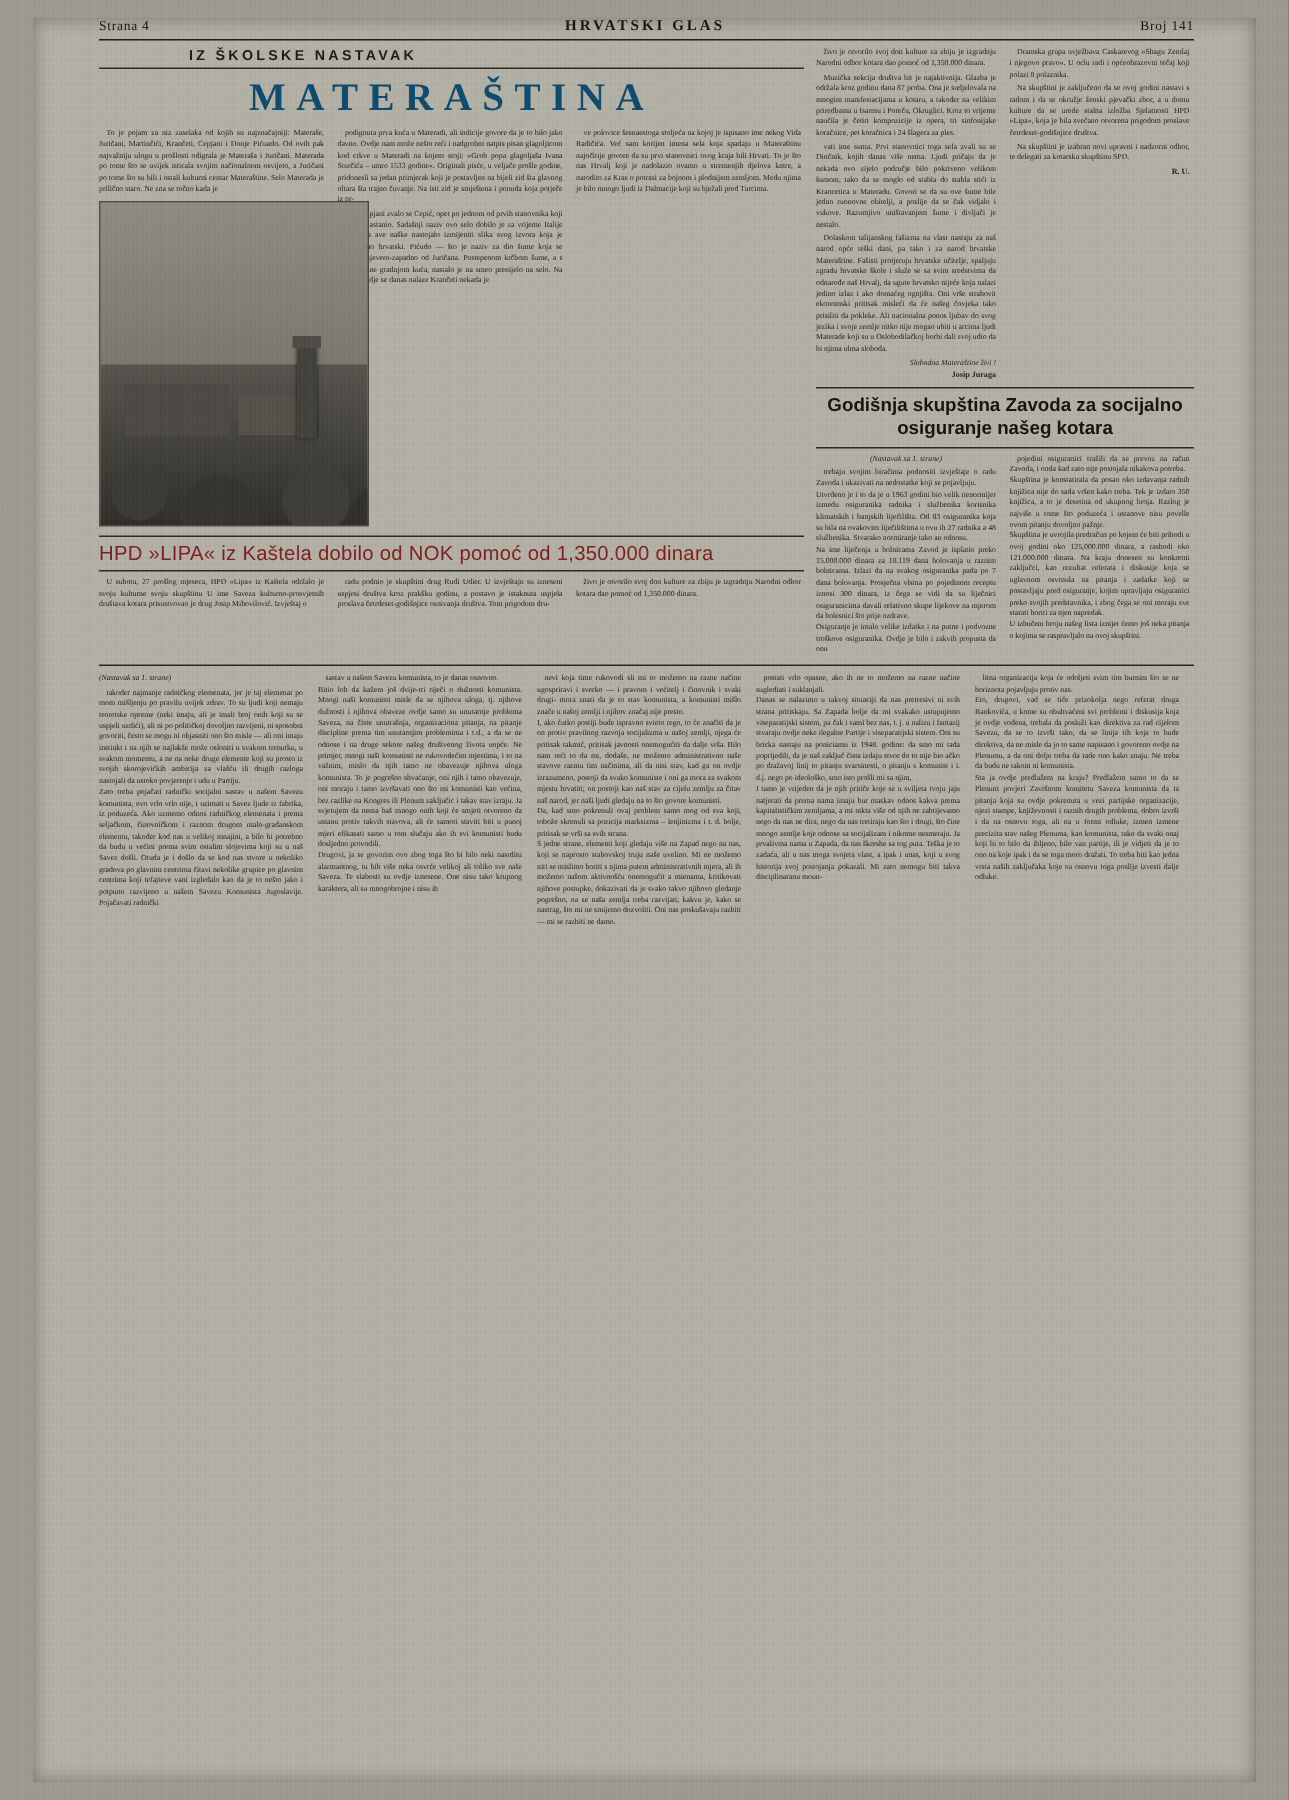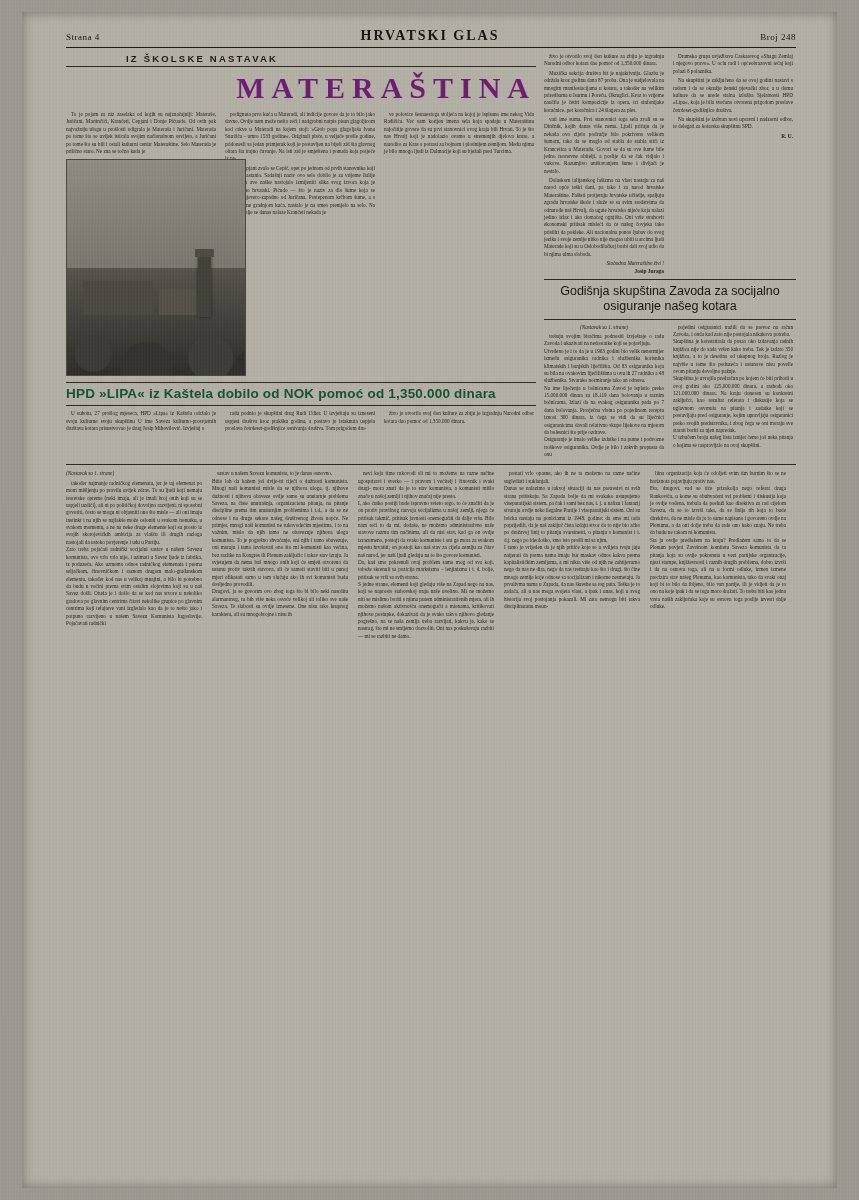--- a/index.html
+++ b/index.html
@@ -33,38 +33,38 @@
     left: 22px;
     top: 12px;
     width: 815px;
     height: 1176px;
     background: #b4b1a6;
     box-shadow: 0 0 12px rgba(0,0,0,.35) inset;
   }
   .inner {
     position: absolute;
     left: 44px;
-    top: 16px;
+    top: 0;
     width: 730px;
     height: 1144px;
   }
 
   
   .masthead {
     display: flex;
     justify-content: space-between;
     align-items: baseline;
     font-family: "Liberation Serif", serif;
     font-size: 9px;
     letter-spacing: .5px;
     padding-bottom: 3px;
     border-bottom: 1.5px solid #1b1812;
   }
   .masthead .center {
-    font-size: 14px;
+    font-size: 10px;
     letter-spacing: 2px;
     font-weight: bold;
     text-align: right;
   }
 
   
   .col-text {
     font-size: 5.2px;
     line-height: 1.42;
     text-align: justify;
@@ -92,27 +92,27 @@
     font-family: "Liberation Sans", sans-serif;
     font-weight: 600;
     margin-left: 60px;
     color: #1d1a14;
   }
   .kicker-rule {
     border-top: 1px solid #2a2720;
     margin: 2px 0 2px 0;
   }
   .big-title {
-    text-align: right;
-    font-size: 30px;
+    text-align: center;
+    font-size: 26px;
     letter-spacing: 7px;
     font-family: "Liberation Serif", serif;
     font-weight: bold;
     margin: 4px 0 6px 0;
-    color: #701a75;
+    color: #0c4a6e;
   }
 
   .photo {
     position: relative;
     width: 178px;
     height: 215px;
     margin-top: 4px;
     background: linear-gradient(180deg,#7e7b72 0%, #6c6a62 40%, #56544d 75%, #3f3e39 100%);
     overflow: hidden;
     border: 1px solid #4a483f;
@@ -146,33 +146,33 @@
     background: radial-gradient(circle at 15% 70%, #3b3a34 18px, transparent 19px),
                 radial-gradient(circle at 40% 85%, #343330 26px, transparent 27px),
                 radial-gradient(circle at 70% 75%, #3d3c36 22px, transparent 23px),
                 radial-gradient(circle at 92% 88%, #2f2e2a 24px, transparent 25px);
   }
 
   
   .hpd-wrap { margin-top: 6px; }
   .hpd-title {
     font-family: "Liberation Sans", sans-serif;
-    font-weight: bold;
+    font-weight: normal;
     font-size: 13.5px;
     line-height: 1.18;
     letter-spacing: .2px;
-    color: #14532d;
+    color: #7f1d1d;
   }
   .hpd-rule-top { border-top: 1.4px solid #2a2720; margin-bottom: 3px; }
   .hpd-rule-bot { border-top: 1.4px solid #2a2720; margin: 3px 0 4px 0; }
 
   
   .r-head {
     font-family: "Liberation Sans", sans-serif;
-    font-weight: normal;
+    font-weight: bold;
     font-size: 12.5px;
     line-height: 1.22;
     text-align: center;
     margin: 4px 0 3px 0;
     color: #15130e;
   }
   .r-sub {
     font-size: 5.2px;
     text-align: center;
     font-style: italic;
@@ -213,21 +213,21 @@
 </head>
 <body>
 
 <div class="page">
   <div class="sheet">
     <div class="inner">
 
       <div class="masthead">
         <span>Strana 4</span>
         <span class="center">HRVATSKI GLAS</span>
-        <span>Broj 248</span>
+        <span>Broj 141</span>
       </div>
 
       <div class="top-area">
 
         <div class="left-block">
           <div class="section-kicker">IZ ŠKOLSKE NASTAVAK</div>
           <div class="kicker-rule"></div>
           <div class="big-title">MATERAŠTINA</div>
 
           <div style="display:flex; gap:9px;">

